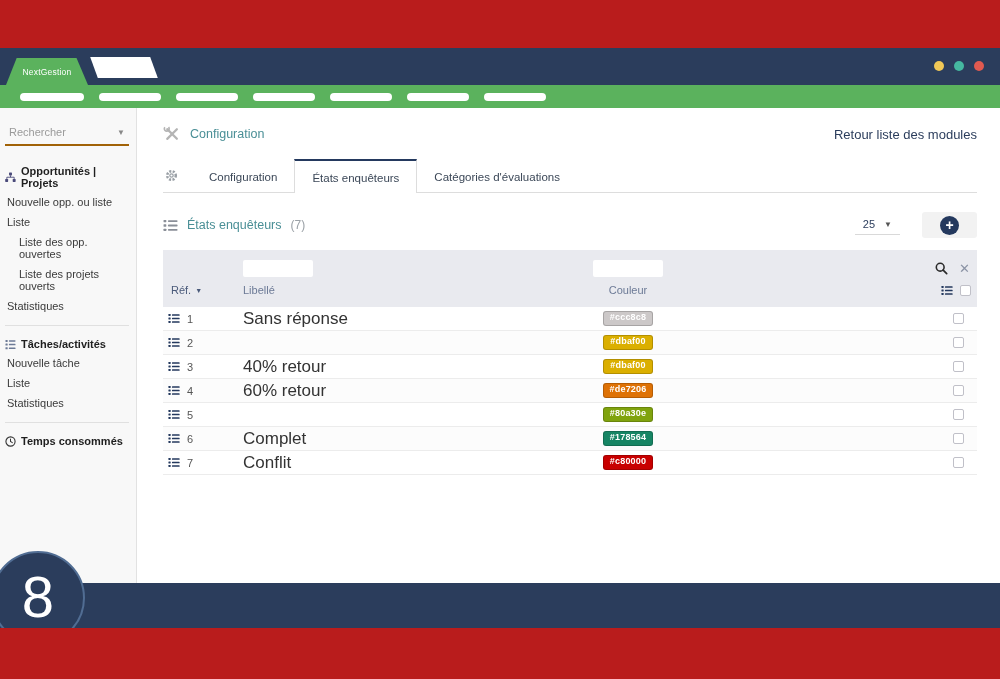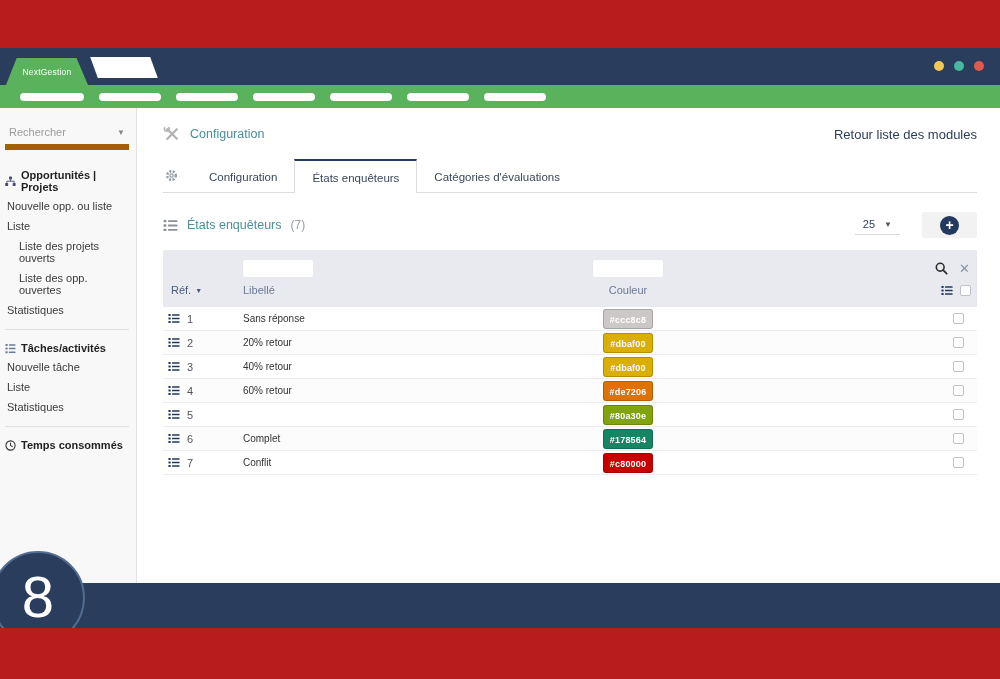--- a/index.html
+++ b/index.html
@@ -23,21 +23,21 @@
   
   .navbar { height:23px; background:#5bb25d; display:flex; align-items:center; padding-left:20px; gap:15px; }
   .pill { width:62px; height:8px; background:#fff; border-radius:6px; }
   .pill:first-child { width:64px; }
 
   
   .body { display:flex; height:475px; }
 
   
   .sidebar { width:137px; background:#f8f8f8; border-right:1px solid #e2e2e2; padding:14px 7px 0 5px; flex:none; }
-  .side-search { display:flex; align-items:center; justify-content:space-between; border-bottom:6px solid #a16207;
+  .side-search { display:flex; align-items:center; justify-content:space-between; border-bottom:2px solid #a16207;
                  padding:4px 4px 6px 4px; margin-bottom:16px; cursor:pointer; }
   .side-search .ph { color:#9a9a9a; font-size:11px; }
   .side-search .caret { color:#888; font-size:8px; }
   .side-section-title { display:flex; align-items:center; gap:5px; font-size:11px; font-weight:bold; color:#1f1f1f; padding:3px 0; }
   .side-item { font-size:11px; color:#3a3a3a; padding:4px 0 4px 2px; cursor:pointer; }
   .side-item.indent { padding-left:14px; }
   .side-divider { border-top:1px solid #e0e0e0; margin:9px 0; }
   .icon { display:inline-flex; align-items:center; justify-content:center; }
 
   
@@ -83,23 +83,23 @@
   .col-ref { padding-left:8px; display:flex; align-items:center; gap:4px; color:#4a5a7a; }
   .sort-caret { font-size:7px; color:#4a5a7a; }
   .col-couleur { justify-self:center; }
   .head-icons { grid-column:5; justify-self:end; display:flex; align-items:center; gap:7px; padding-right:6px; }
   .cb { width:11px; height:11px; border:1px solid #c0c0c8; border-radius:2px; background:#fff; display:inline-block; cursor:pointer; }
 
   .data-row { height:24px; border-bottom:1px solid #ececec; background:#fff; }
   .data-row:nth-child(odd) { background:#fcfcfc; }
   .cell-ref { padding-left:5px; display:flex; align-items:center; gap:7px; }
   .row-num { font-size:11px; color:#555; }
-  .cell-label { font-size:10px; color:#333; }
+  .cell-label { font-size:17px; color:#333; }
   .badge { grid-column:3; justify-self:center; font-size:9px; font-weight:bold; color:#fff;
-           padding:5px 6px 3px 6px; border-radius:3px; border:1px solid rgba(0,0,0,.18); letter-spacing:.2px; }
+           padding:0 6px 3px 6px; border-radius:3px; border:1px solid rgba(0,0,0,.18); letter-spacing:.2px; }
   .cell-check { grid-column:5; justify-self:end; padding-right:13px; }
 
   
   .footer { position:absolute; left:0; bottom:0; width:100%; height:45px; background:#2b3d5c; }
   .page-circle { position:absolute; left:-9px; top:503px; width:94px; height:94px; border-radius:50%;
                  background:#2b3d5c; border:2px solid #516d93; display:flex; align-items:center; justify-content:center; z-index:5; }
   .page-circle span { color:#fff; font-size:58px; font-weight:400; margin-top:-4px; }
 
   svg { display:block; }
 </style>
@@ -147,22 +147,22 @@
                   <rect x="0.2" y="7.6" width="3.2" height="3.2" rx="0.6"></rect>
                   <rect x="8.4" y="7.6" width="3.2" height="3.2" rx="0.6"></rect>
                 </g>
                 <path d="M6 3.7v2M2 7.6V5.7h8v1.9" stroke="#4a4a7a" stroke-width="1" fill="none"></path>
               </svg>
           </span>
           <span>Opportunités | Projets</span>
         </div>
         <div class="side-item">Nouvelle opp. ou liste</div>
         <div class="side-item">Liste</div>
+        <div class="side-item indent">Liste des opp. ouvertes</div>
         <div class="side-item indent">Liste des projets ouverts</div>
-        <div class="side-item indent">Liste des opp. ouvertes</div>
         <div class="side-item">Statistiques</div>
 
         <div class="side-divider"></div>
 
         <div class="side-section-title">
           <span class="icon">
             <svg width="11" height="11" viewBox="0 0 12 12">
                 <g fill="#6c7a96">
                   <rect x="0.5" y="1" width="2.4" height="2.2" rx="0.4"></rect>
                   <rect x="0.5" y="5" width="2.4" height="2.2" rx="0.4"></rect>
@@ -320,21 +320,20 @@
                       <rect x="0.5" y="4.9" width="2.6" height="2.2" rx="0.4"></rect>
                       <rect x="0.5" y="9" width="2.6" height="2.2" rx="0.4"></rect>
                       <rect x="4.6" y="1" width="9" height="1.8" rx="0.7"></rect>
                       <rect x="4.6" y="5.1" width="9" height="1.8" rx="0.7"></rect>
                       <rect x="4.6" y="9.2" width="9" height="1.8" rx="0.7"></rect>
                     </g>
                   </svg>
                 </span>
                 <span class="row-num">2</span>
               </div>
-            <div class="cell-label">20% retour</div>
             <span class="badge" style="background-color: rgb(219, 175, 0);">#dbaf00</span>
             <div></div>
             <div class="cell-check"><span class="cb"></span></div>
           </div>
 
           <div class="trow data-row">
             <div class="cell-ref">
                 <span class="icon">
                   <svg width="12" height="11" viewBox="0 0 14 12">
                     <g fill="#24395e">

